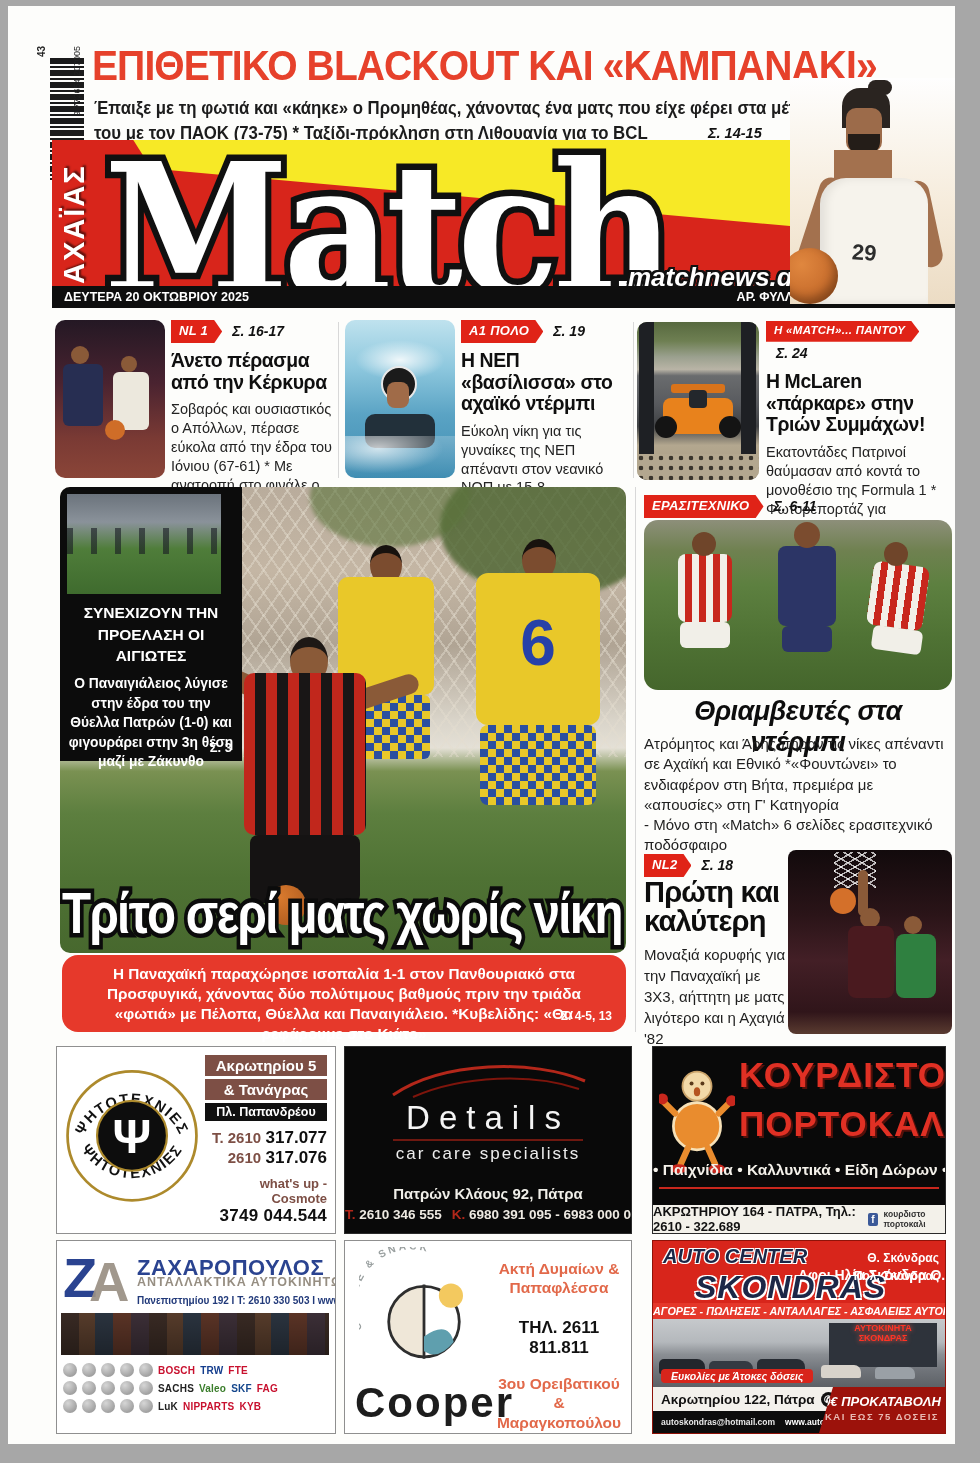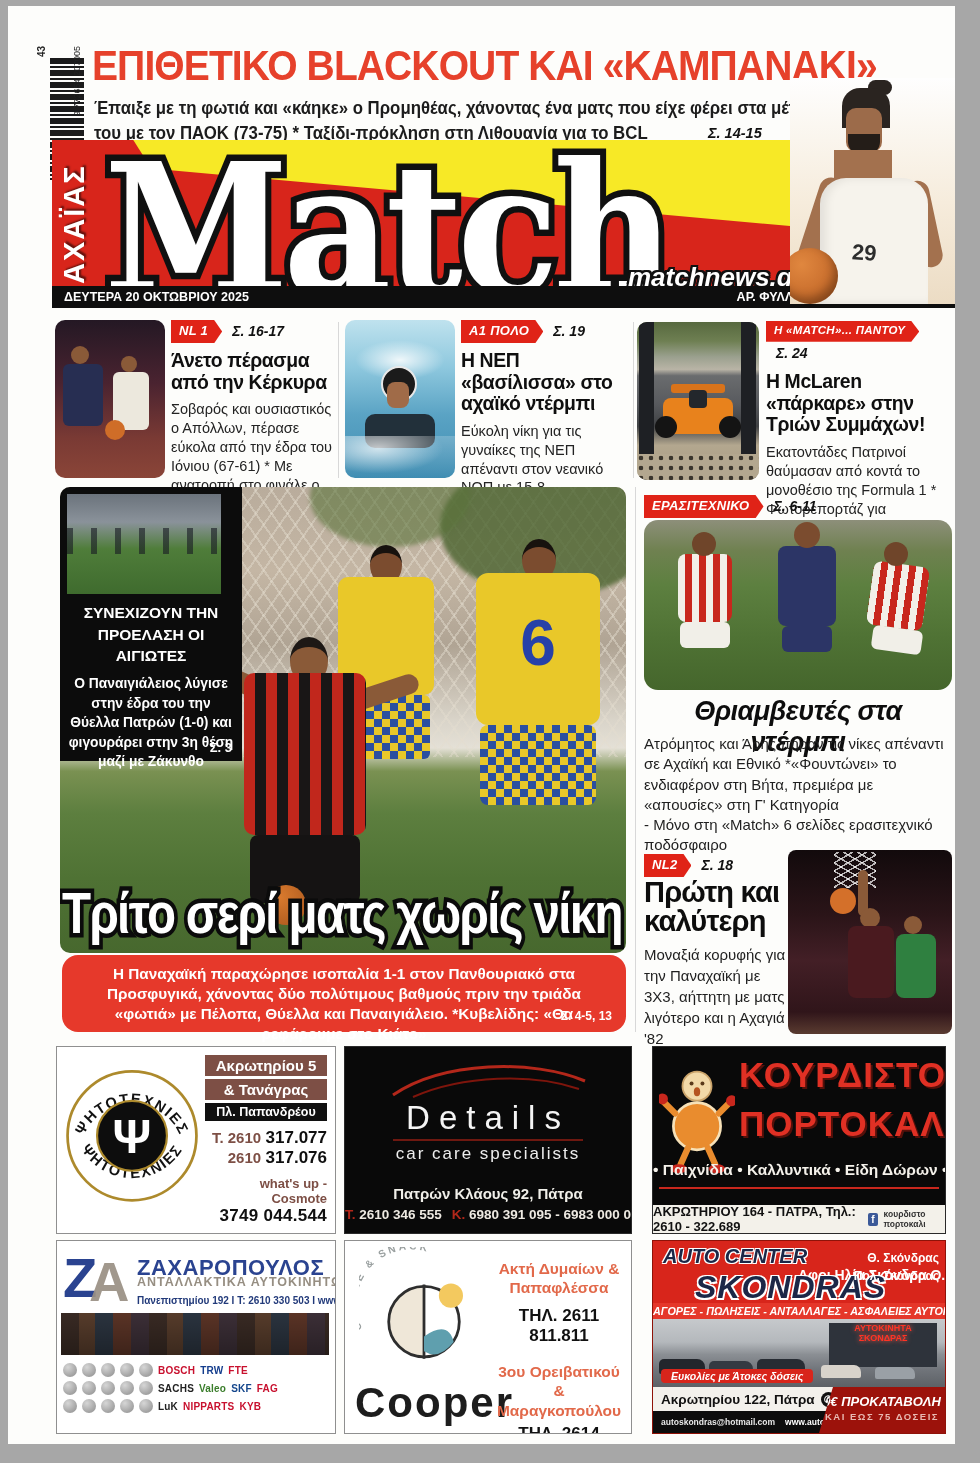--- a/index.html
+++ b/index.html
@@ -351,21 +351,21 @@
       <text font-size="11" font-weight="600" fill="#9aa0a0" letter-spacing="3"><textPath href="#cooparc" startOffset="8%">COFFEE &amp; SNACK</textPath></text>
       <path d="M 70,42 A 38,38 0 0 0 70,118 Z" fill="#efe7d8"></path>
       <circle cx="70" cy="80" r="38" fill="none" stroke="#2e2e2e" stroke-width="3"></circle>
       <line x1="70" y1="40" x2="70" y2="120" stroke="#2e2e2e" stroke-width="3"></line>
       <circle cx="99" cy="52" r="13" fill="#f3c95f"></circle>
       <path d="M 70,96 Q 96,78 102,102 Q 86,122 70,112 Z" fill="#5f9fae"></path>
     </svg>
     <div class="abs" style="left:10px;bottom:6px;font-weight:800;font-size:42px;letter-spacing:2px;color:#1d1d1d">Cooper</div>
     <div class="abs" style="left:148px;top:18px;width:132px;text-align:center">
       <div style="color:#e2694a;font-weight:800;font-size:15.5px;line-height:1.25">Ακτή Δυμαίων &amp; Παπαφλέσσα</div>
-      <div style="color:#111;font-weight:900;font-size:17px;margin-top:8px">ΤΗΛ. 2611 811.811</div>
+      <div style="color:#111;font-weight:900;font-size:17px;margin-top:20px">ΤΗΛ. 2611 811.811</div>
       <div style="color:#e2694a;font-weight:800;font-size:15.5px;line-height:1.25;margin-top:16px">3ου Ορειβατικού &amp; Μαραγκοπούλου</div>
       <div style="color:#111;font-weight:900;font-size:17px;margin-top:4px">ΤΗΛ. 2614 002.323</div>
     </div>
   </div>
 
   <div class="ad" style="left:644px;top:1234px;width:292px;height:192px;background:#d8251b;border:1px solid #8f1208">
     <div class="abs nowrap" style="left:10px;top:4px;font-style:italic;font-weight:900;font-size:20px;color:#1c2747;text-shadow:-1px -1px 0 #fff,1px -1px 0 #fff,-1px 1px 0 #fff,1px 1px 0 #fff">AUTO CENTER</div>
     <div class="abs nowrap" style="left:145px;top:26px;font-weight:700;font-size:14px;color:#fff">Αφοι Ηλία Σκόνδρα Ο.Ε</div>
     <div class="abs nowrap" style="left:42px;top:28px;font-style:italic;font-weight:900;font-size:32px;letter-spacing:1px;color:#1c2747;text-shadow:-1.5px -1.5px 0 #fff,1.5px -1.5px 0 #fff,-1.5px 1.5px 0 #fff,1.5px 1.5px 0 #fff">SKONDRAS</div>
     <div class="abs" style="right:6px;top:8px;text-align:right;color:#fff;font-weight:800;font-size:12px;line-height:1.5">

